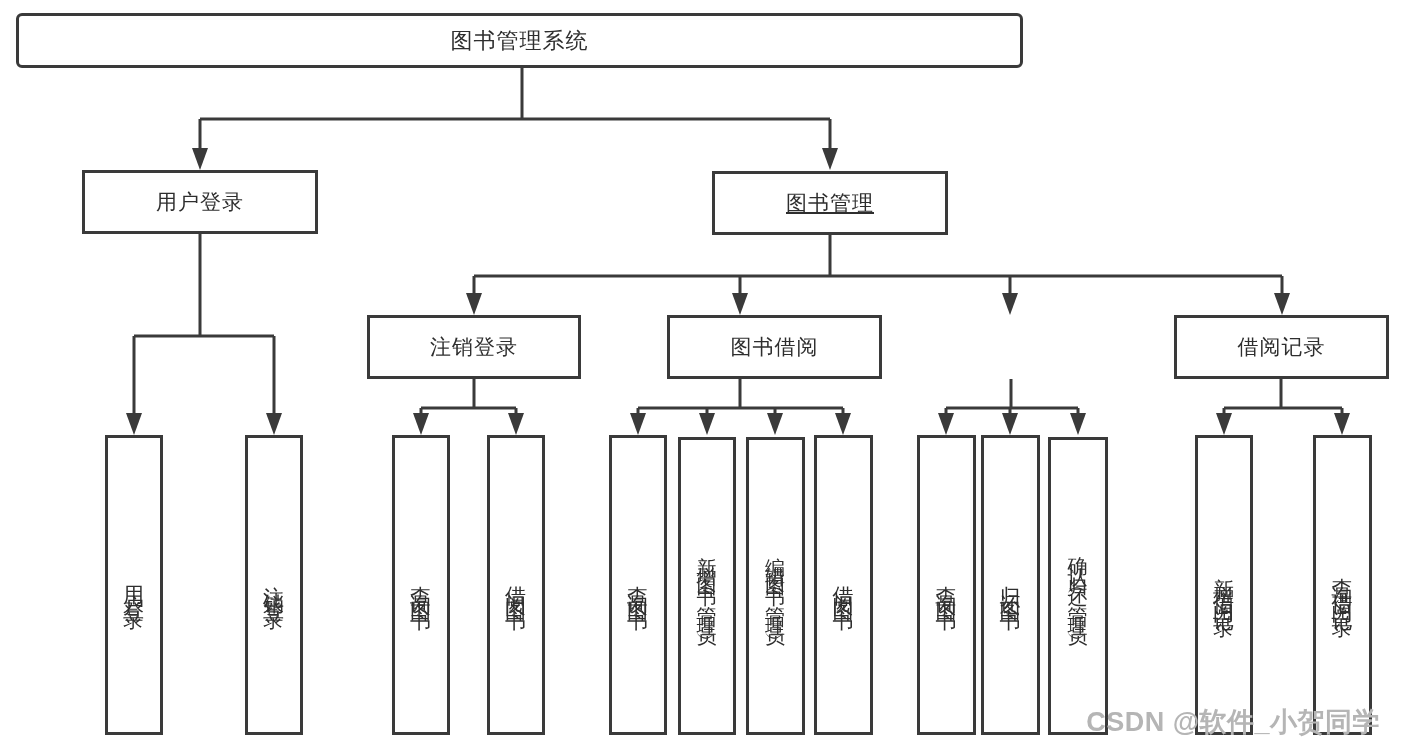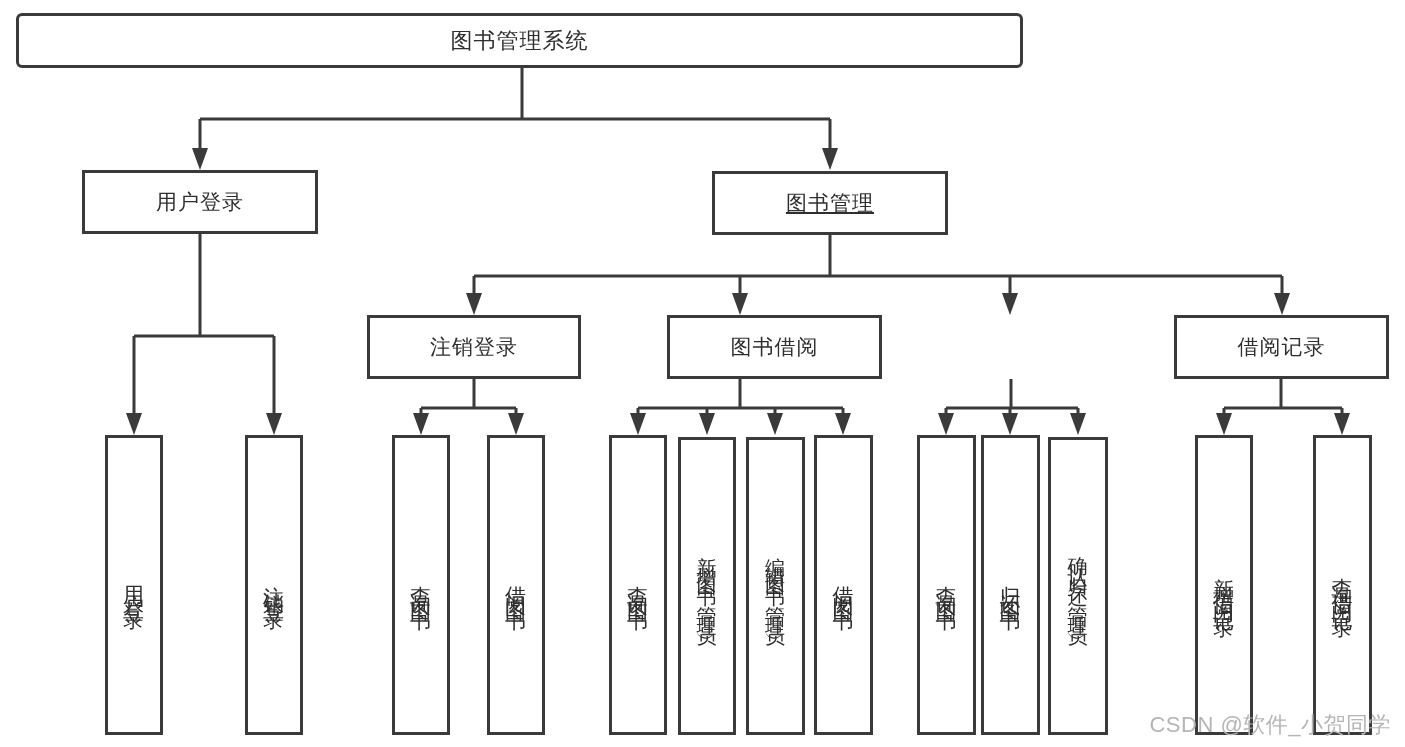--- a/index.html
+++ b/index.html
@@ -45,26 +45,27 @@
   .node.v.long{
     font-size:20px;
     letter-spacing:10px;
   }
   .node.v.mid{
     letter-spacing:8px;
   }
   .lbl{display:block;}
   .watermark{
     position:absolute;
-    right:14px;
+    right:25px;
     bottom:7px;
-    font-size:22px;
+    font-size:27px;
     color:var(--watermark);
     letter-spacing:0.5px;
     white-space:nowrap;
+    font-weight:bold;
   }
 </style>
 </head>
 <body>
 
 <div class="canvas">
 
   <svg class="connectors" width="1405" height="747" viewBox="0 0 1405 747" xmlns="http://www.w3.org/2000/svg">
     <g stroke="#3a3a3a" stroke-width="3" fill="none">
 

